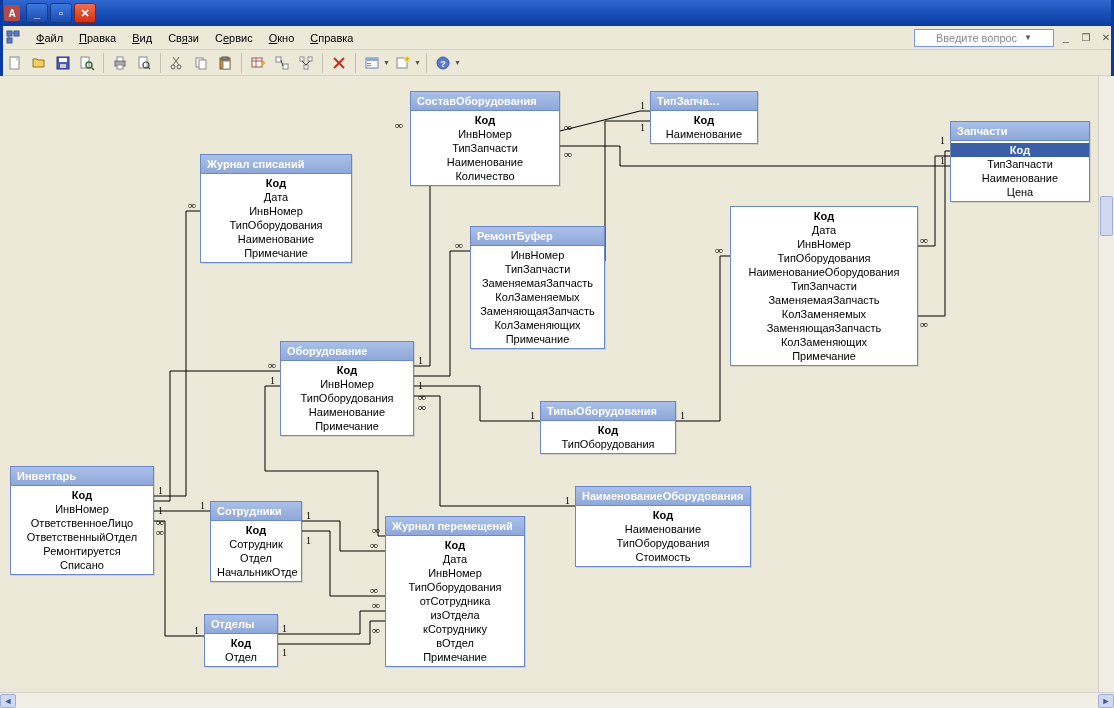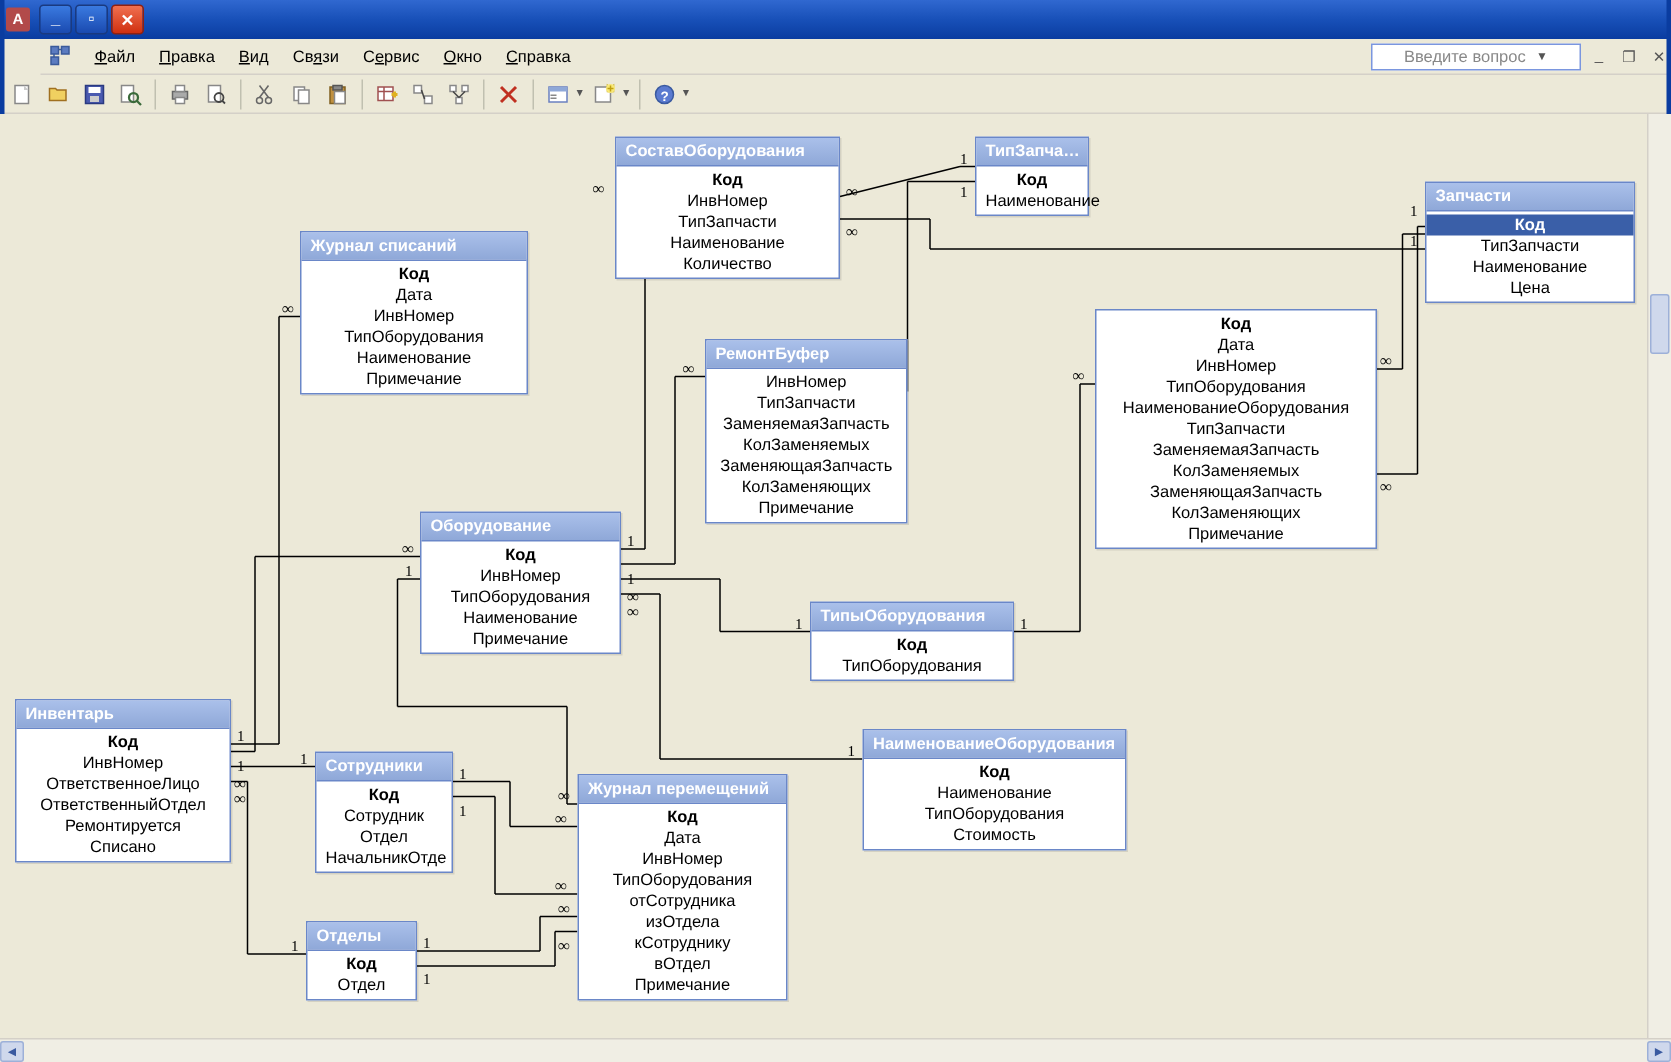--- a/index.html
+++ b/index.html
@@ -7,21 +7,21 @@
 
 
 .titlebar { height: 26px; background: linear-gradient(to bottom, #3068d0, #1850b8, #0a3ca0); display: flex; align-items: center; padding: 0 4px; color: #fff; font-weight: bold; }
 .titlebar .icon { width: 16px; height: 16px; background: #b24a4a; border-radius: 2px; margin-right: 4px; display:inline-flex;align-items:center;justify-content:center;font-size:10px;color:#fff;}
 .titlebar .title { flex: 1; font-size: 12px; }
 .titlebar .winbtn { width: 22px; height: 20px; margin-left: 2px; border-radius: 3px; display:flex;align-items:center;justify-content:center; font-weight:bold;color:#fff;}
 .titlebar .winbtn.min, .titlebar .winbtn.max { background: linear-gradient(to bottom,#3a7ae0,#1a4ab0); border:1px solid #1a3a80;}
 .titlebar .winbtn.close { background: linear-gradient(to bottom,#f07050,#d03010); border:1px solid #902010;}
 
 
-.menubar { height: 24px; background: #ece9d8; display: flex; align-items: center; padding-left: 6px; border-bottom: 1px solid #d4d0c8; margin-left: 27px;}
+.menubar { height: 24px; background: #ece9d8; display: flex; align-items: center; padding-left: 6px; border-bottom: 1px solid #d4d0c8;}
 .menubar .mdi-icon{width:16px;height:16px;margin-right:6px;display:inline-block;}
 .menubar .mdi-icon svg{width:16px;height:16px;}
 .menubar .item { padding: 2px 8px; cursor: default; }
 .menubar .item u { text-decoration: underline; }
 .menubar .spacer { flex: 1; }
 .menubar .qbox { width: 140px; height: 18px; border: 1px solid #7a96df; background: #fff; padding: 0 21px; color: #888; display:flex;align-items:center;}
 .menubar .qbox .arrow{margin-left:auto;font-size:8px;color:#555;}
 .menubar .mdi-btn { width:16px; height:14px; margin-left:4px;display:flex;align-items:center;justify-content:center;font-size:10px;color:#555;}
 
 
@@ -334,21 +334,21 @@
 <div class="tbl" style="left:410px;top:15px;width:150px">
       <div class="hdr">СоставОборудования</div>
       <div class="body">
         <div class="fld pk">Код</div>
         <div class="fld">ИнвНомер</div>
         <div class="fld">ТипЗапчасти</div>
         <div class="fld">Наименование</div>
         <div class="fld">Количество</div>
       </div>
     </div>
-<div class="tbl" style="left:650px;top:15px;width:76px">
+<div class="tbl" style="left:650px;top:15px;width:108px">
       <div class="hdr">ТипЗапча…</div>
       <div class="body">
         <div class="fld pk">Код</div>
         <div class="fld">Наименование</div>
       </div>
     </div>
 <div class="tbl" style="left:950px;top:45px;width:140px">
       <div class="hdr">Запчасти</div>
       <div class="body">
         <div class="fld pk sel">Код</div>

